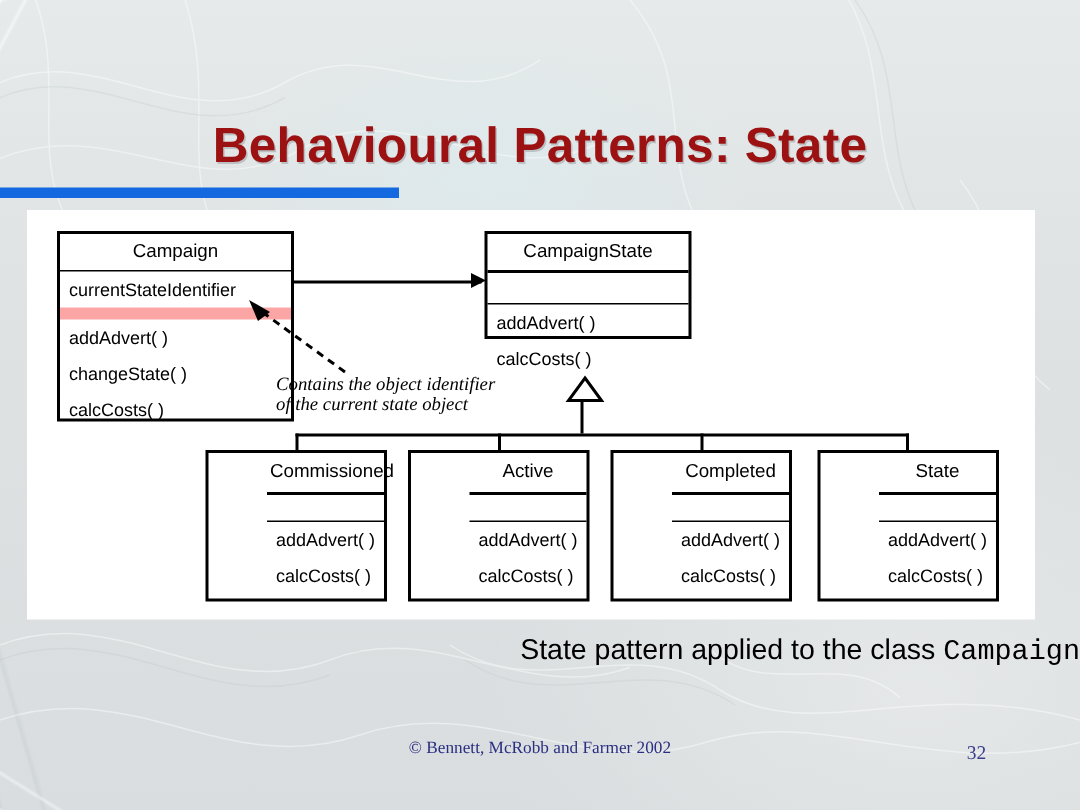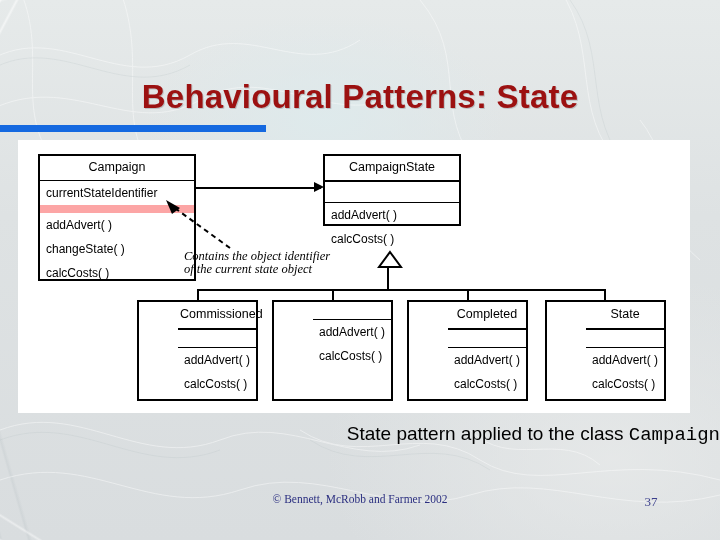--- a/index.html
+++ b/index.html
@@ -308,20 +308,21 @@
       <div class="uml-compartment attr-comp">
         <div class="uml-row empty"></div>
       </div>
       <div class="uml-compartment">
         <div class="uml-row">addAdvert( )</div>
         <div class="uml-row">calcCosts( )</div>
       </div>
     </div>
 
     <div class="uml-box sub-box" id="box-active">
+      <div class="uml-name">Active</div>
       <div class="uml-compartment attr-comp">
         <div class="uml-row empty"></div>
       </div>
       <div class="uml-compartment">
         <div class="uml-row">addAdvert( )</div>
         <div class="uml-row">calcCosts( )</div>
       </div>
     </div>
 
     <div class="uml-box sub-box" id="box-completed">
@@ -344,15 +345,15 @@
         <div class="uml-row">addAdvert( )</div>
         <div class="uml-row">calcCosts( )</div>
       </div>
     </div>
 
   </div>
 
   <div id="caption"><span>State pattern applied to the class </span><span class="mono">Campaign</span></div>
 
   <div id="footer-credit">©  Bennett, McRobb and Farmer 2002</div>
-  <div id="footer-page">37</div>
+  <div id="footer-page">32</div>
 
 </div>
 
 </body></html>

